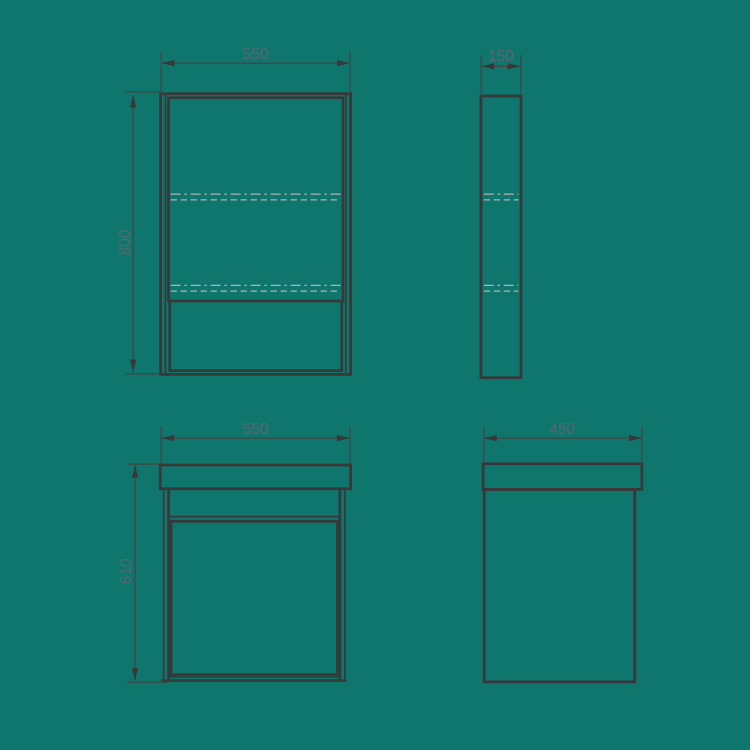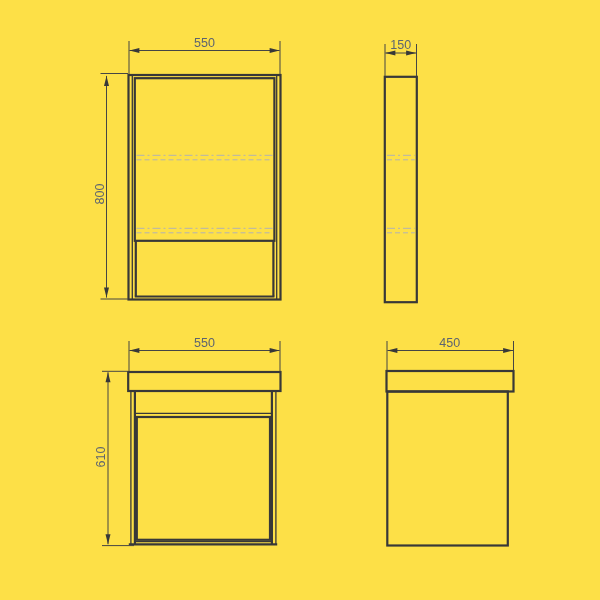--- a/index.html
+++ b/index.html
@@ -1,20 +1,20 @@
 <!DOCTYPE html>
 <html><head>
 <meta charset="utf-8">
 <style>
   html, body { margin: 0; padding: 0; background: #ffffff; }
   .canvas {
     position: relative;
     width: 600px;
     height: 600px;
-    background: #fde047;
+    background: #0f766e;
     font-family: "Liberation Sans", sans-serif;
   }
   svg { display: block; }
 
   
   .t2   { stroke-width: 2.2; fill: none; }
   .t1   { stroke-width: 1.3; fill: none; }
   .thin { stroke-width: 1;   fill: none; }
   .dashA { stroke-width: 1; fill: none; stroke-dasharray: 8 3 2 3; }
   .dashB { stroke-width: 1; fill: none; stroke-dasharray: 5 3; }

